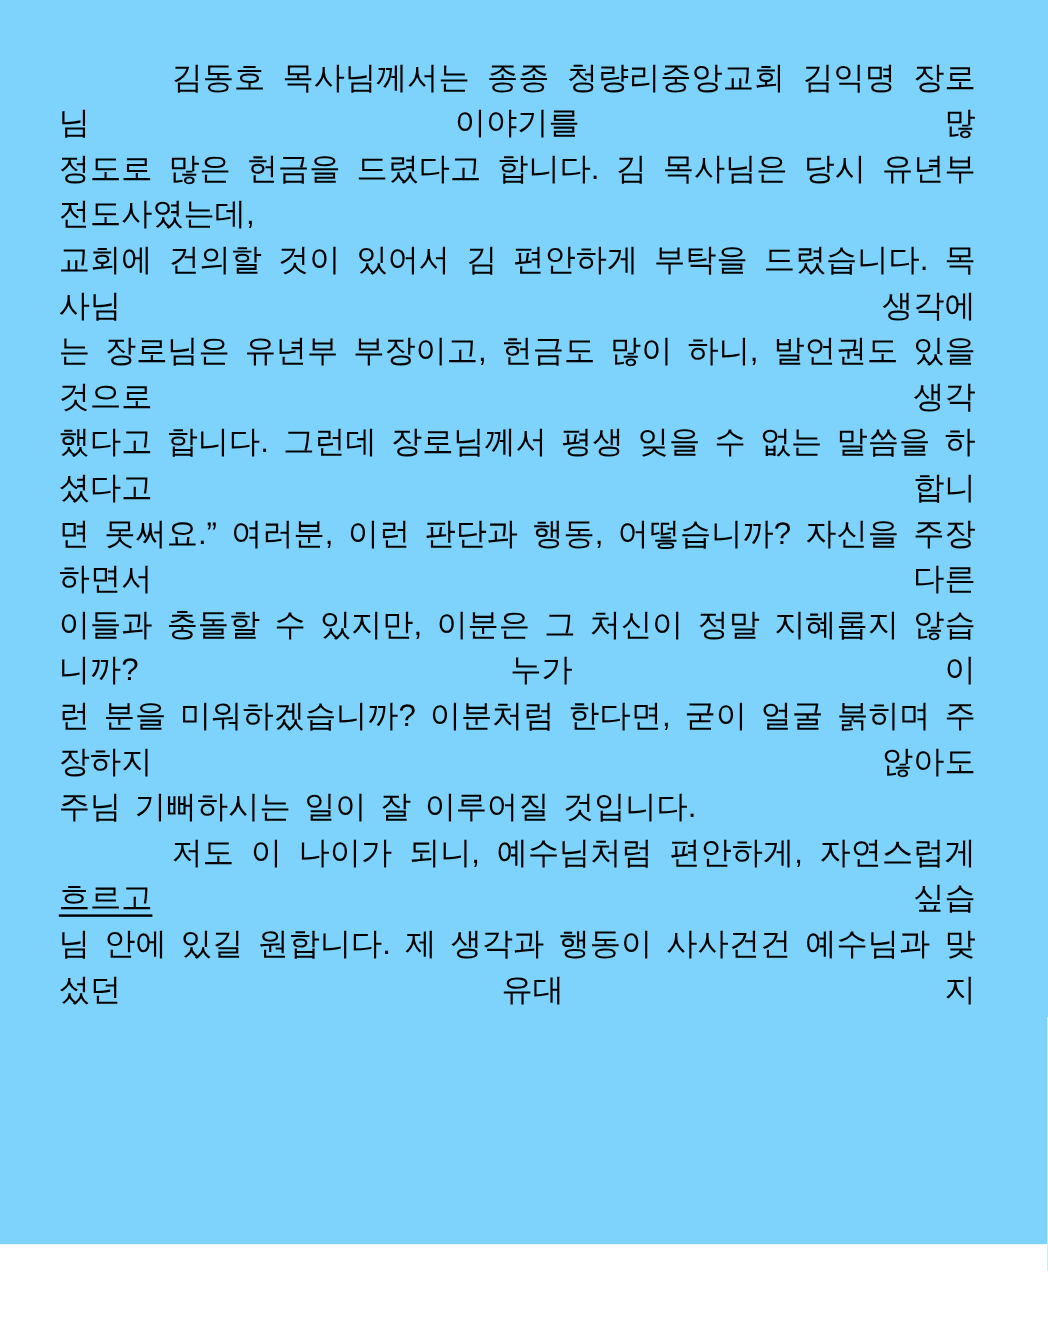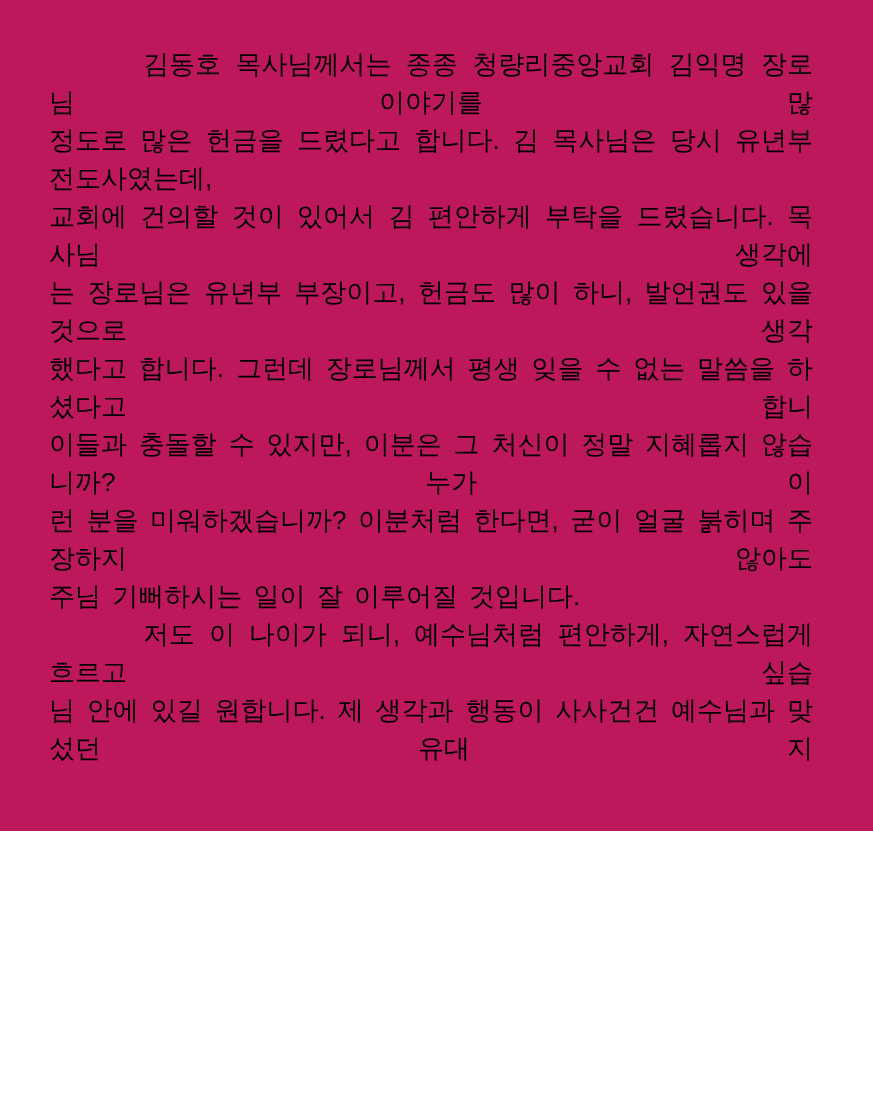--- a/index.html
+++ b/index.html
@@ -3,22 +3,22 @@
 <meta charset="utf-8">
 <style>
   html, body {
     margin: 0;
     padding: 0;
     background: #ffffff;
   }
   .page {
     position: relative;
     width: 873px;
-    height: 831px;
-    background: #be185d;
+    height: 1037px;
+    background: #7dd3fc;
     overflow: hidden;
   }
   .content {
     position: absolute;
     left: 49px;
     top: 45px;
     width: 764px;
     color: #000000;
     font-family: "Liberation Sans", sans-serif;
     font-size: 26px;
@@ -31,33 +31,35 @@
     text-align-last: justify;
   }
   .line.last {
     text-align: right;
     text-align-last: left;
   }
   .line.first {
     text-indent: 94px;
   }
   .u {
+    text-decoration: underline;
     text-decoration-thickness: 2px;
     text-underline-offset: 5px;
   }
 </style>
 </head>
 <body>
 
 <div class="page">
   <div class="content" id="doc">
       <div class="line first"><span>김동호 목사님께서는 종종 청량리중앙교회 김익명 장로님 이야기를 많</span></div>
       <div class="line"><span>정도로 많은 헌금을 드렸다고 합니다. 김 목사님은 당시 유년부 전도사였는데,</span></div>
       <div class="line"><span>교회에 건의할 것이 있어서 김 편안하게 부탁을 드렸습니다. 목사님 생각에</span></div>
       <div class="line"><span>는 장로님은 유년부 부장이고, 헌금도 많이 하니, 발언권도 있을 것으로 생각</span></div>
       <div class="line"><span>했다고 합니다. 그런데 장로님께서 평생 잊을 수 없는 말씀을 하셨다고 합니</span></div>
+      <div class="line"><span>면 못써요.” 여러분, 이런 판단과 행동, 어떻습니까? 자신을 주장하면서 다른</span></div>
       <div class="line"><span>이들과 충돌할 수 있지만, 이분은 그 처신이 정말 지혜롭지 않습니까? 누가 이</span></div>
       <div class="line"><span>런 분을 미워하겠습니까? 이분처럼 한다면, 굳이 얼굴 붉히며 주장하지 않아도</span></div>
       <div class="line last"><span>주님 기뻐하시는 일이 잘 이루어질 것입니다.</span></div>
       <div class="line first"><span>저도 이 나이가 되니, 예수님처럼 편안하게, 자연스럽게 </span><span class="u">흐르고</span><span> 싶습</span></div>
       <div class="line"><span>님 안에 있길 원합니다. 제 생각과 행동이 사사건건 예수님과 맞섰던 유대 지</span></div>
     </div>
 </div>
 
 </body></html>

